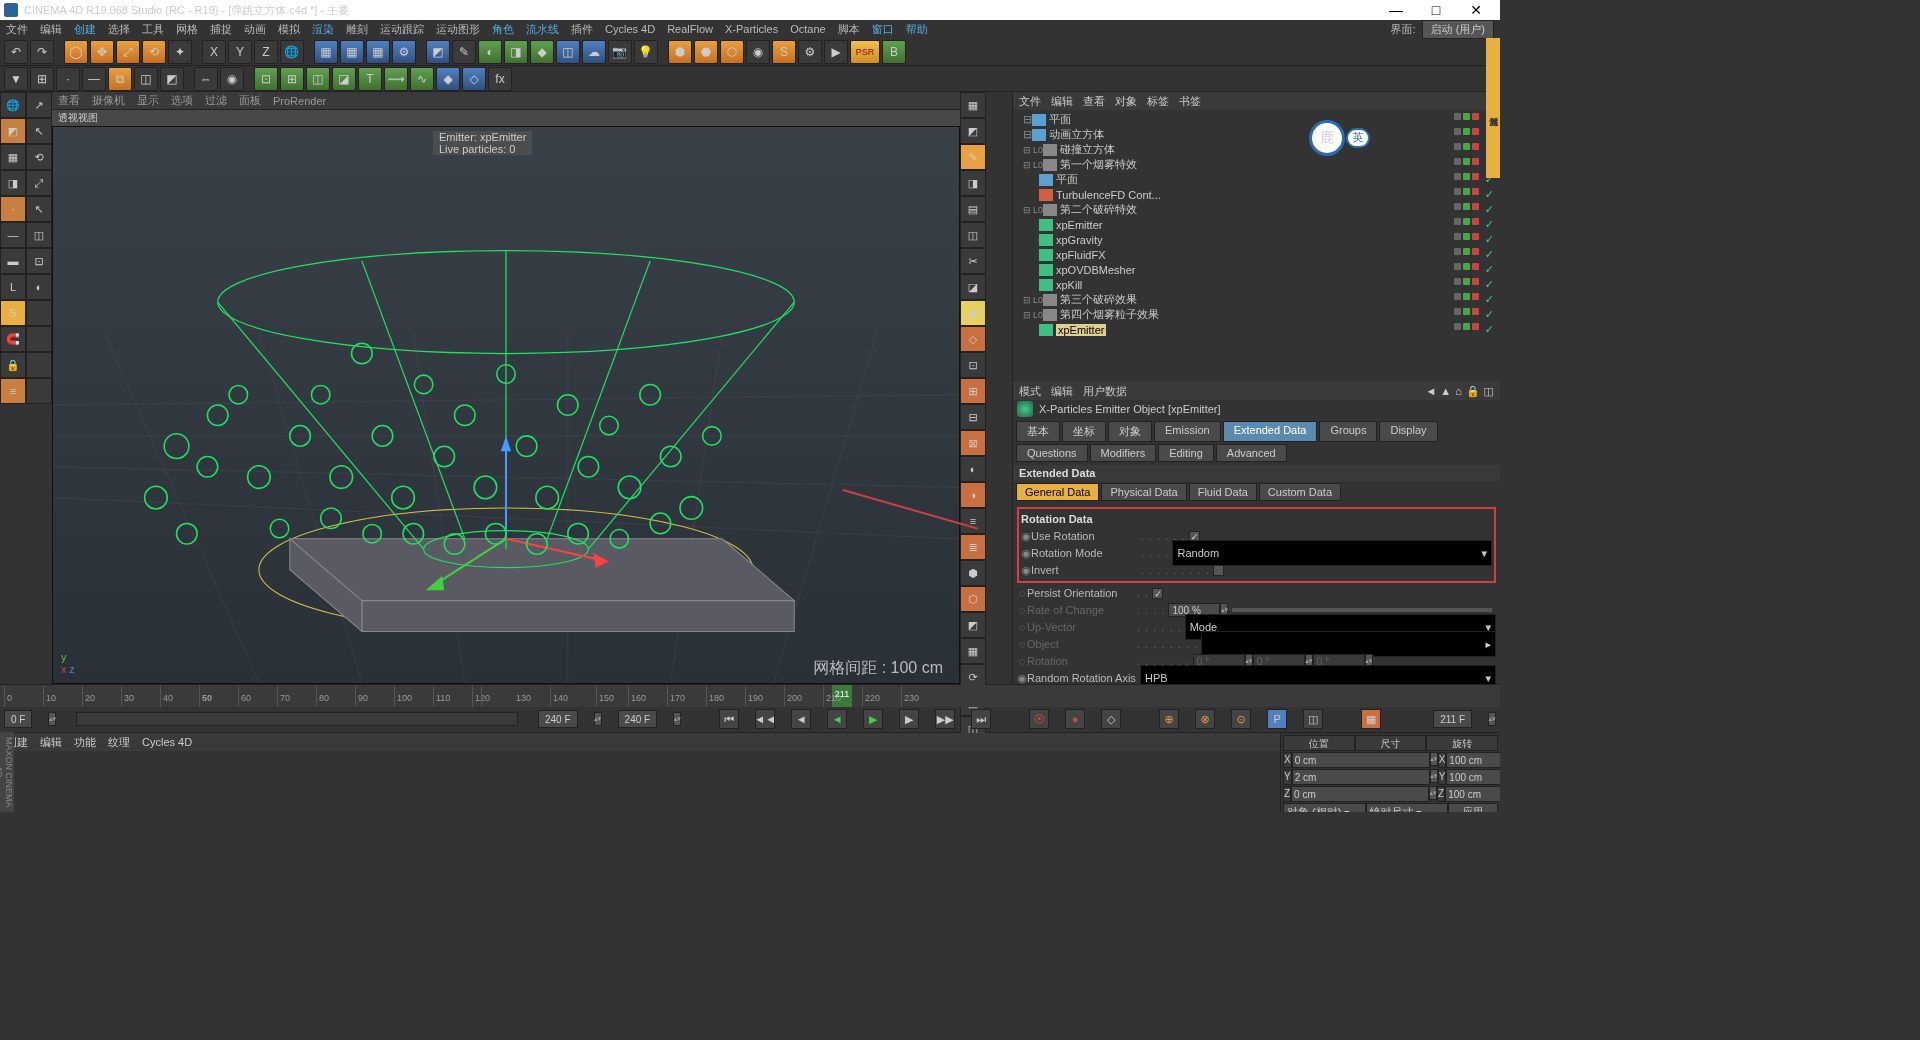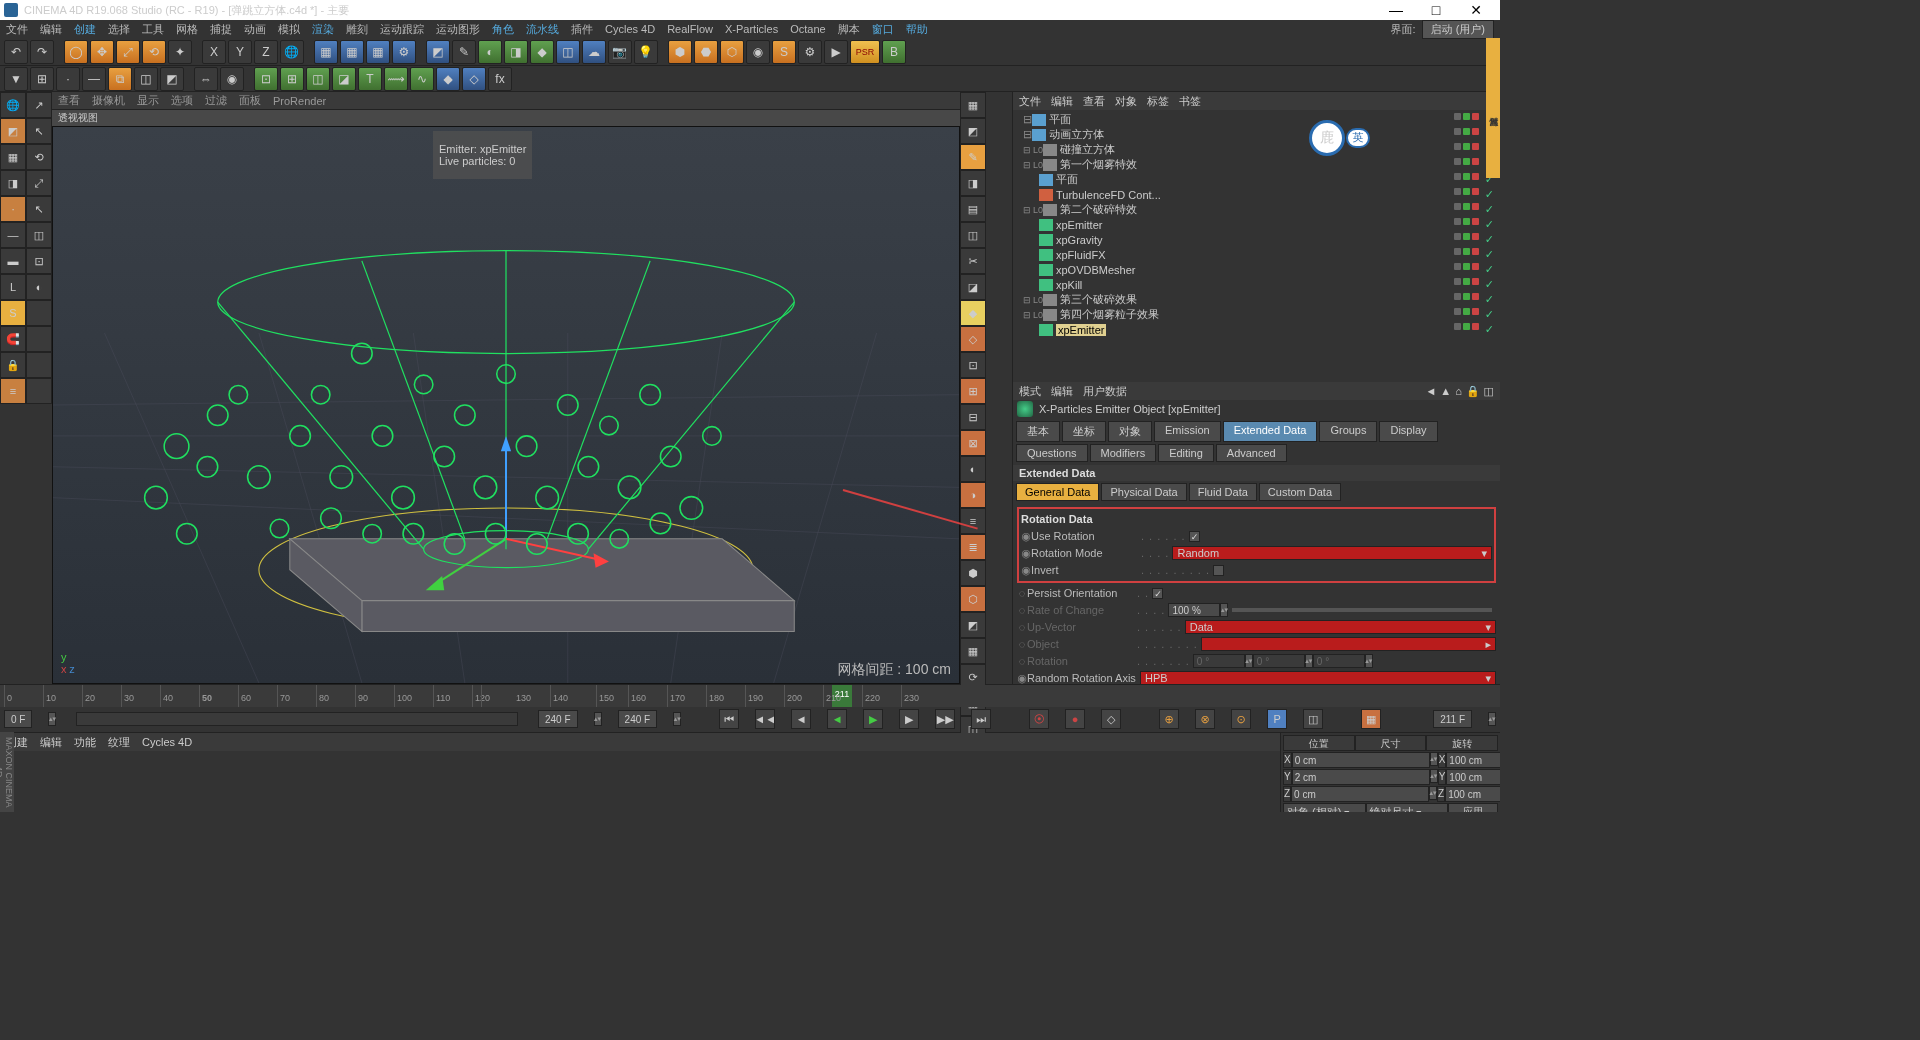--- a/index.html
+++ b/index.html
@@ -23,22 +23,22 @@
 .sep{width:6px}
 .main-area{display:flex;height:592px}
 .left-tools{width:52px;background:#333;display:flex;flex-direction:column}
 .left-tools .row{display:flex}
 .lt{width:26px;height:26px;background:#3a3a3a;border:1px solid #222;display:flex;align-items:center;justify-content:center}
 .viewport-wrap{flex:1;display:flex;flex-direction:column;background:#333}
 .vp-menubar{height:18px;background:#3a3a3a;display:flex;align-items:center;padding:0 6px;gap:12px;border-bottom:1px solid #222}
 .vp-menubar span{color:#999}
 .vp-title{height:16px;background:#484848;color:#ccc;padding:1px 6px;font-size:10px}
 .viewport{flex:1;background:linear-gradient(#3a4048,#2a3038);position:relative;border:1px solid #111}
-.vp-overlay{position:absolute;top:4px;left:380px;background:rgba(80,80,80,.8);padding:12px 6px;font-size:10px;color:#ddd}
-.vp-grid-label{position:absolute;bottom:4px;right:8px;font-size:14px;color:#bbb}
+.vp-overlay{position:absolute;top:4px;left:380px;background:rgba(80,80,80,.8);padding:0 6px;font-size:10px;color:#ddd}
+.vp-grid-label{position:absolute;bottom:4px;right:16px;font-size:16px;color:#bbb}
 .vp-axis{position:absolute;bottom:8px;left:8px;font-size:10px}
 .right-tools{width:52px;background:#333;display:flex;flex-direction:column}
 .right-panel{width:488px;background:#333;display:flex;flex-direction:column;border-left:1px solid #222}
 .obj-header{height:18px;background:#3a3a3a;display:flex;align-items:center;padding:0 6px;gap:10px}
 .obj-tree{height:272px;background:#333;overflow:auto;padding:2px;position:relative}
 .tree-row{display:flex;align-items:center;height:15px;padding-left:4px}
 .tree-indent{display:inline-block}
 .tree-icon{width:14px;height:12px;margin-right:3px;display:inline-block}
 .tree-label{color:#ccc;font-size:11px}
 .tree-label.sel{background:#e0d090;color:#000;padding:0 2px}
@@ -61,21 +61,21 @@
 .attr-body{flex:1;overflow:auto;padding:2px 4px;position:relative}
 .red-box{border:2px solid #d04040;padding:2px;margin:2px 0}
 .group-title{color:#ddd;font-weight:bold;padding:2px 0;font-size:11px}
 .prop-row{display:flex;align-items:center;height:16px;margin:1px 0}
 .prop-row .bullet{width:10px;color:#888;text-align:center}
 .prop-row .plabel{width:110px;color:#bbb;font-size:11px}
 .prop-row .plabel.dim{color:#666}
 .prop-row .dots{color:#666;letter-spacing:1px}
 .chk{width:11px;height:11px;background:#555;border:1px solid #222;display:inline-block}
 .chk.on::after{content:"✓";color:#ddd;font-size:9px;position:relative;top:-2px;left:1px}
-.sel-input{flex:1;background:#b91c1c;border:1px solid #222;height:14px;padding:0 4px;color:#ccc;font-size:10px;display:flex;align-items:center;justify-content:space-between}
+.sel-input{flex:1;background:#000000;border:1px solid #222;height:14px;padding:12px 4px;color:#ccc;font-size:10px;display:flex;align-items:center;justify-content:space-between}
 .num-input{width:52px;background:#4a4a4a;border:1px solid #222;height:14px;padding:0 3px;color:#ccc;font-size:10px;display:flex;align-items:center}
 .num-input.dim{color:#666;background:#3a3a3a}
 .spinner{width:8px;height:14px;background:#555;border:1px solid #222;font-size:7px;display:flex;flex-direction:column;justify-content:center;align-items:center;color:#999}
 .slider{flex:1;height:4px;background:#555;margin:0 4px;position:relative}
 .timeline-area{height:48px;background:#333;border-top:1px solid #222;display:flex;flex-direction:column}
 .timeline-ruler{height:22px;background:#3a3a3a;display:flex;align-items:center;padding:0 4px;position:relative;overflow:hidden}
 .tl-tick{position:absolute;top:0;font-size:9px;color:#999;border-left:1px solid #555;height:22px;padding-left:2px;padding-top:8px}
 .tl-cursor{position:absolute;top:0;width:20px;height:22px;background:#3a7a3a;color:#fff;font-size:9px;text-align:center;padding-top:4px}
 .timeline-controls{height:26px;display:flex;align-items:center;padding:0 4px;gap:16px}
 .tc-field{background:#4a4a4a;border:1px solid #222;padding:1px 6px;font-size:10px;color:#ccc;height:18px;display:flex;align-items:center}
@@ -672,21 +672,21 @@
         <div class="prop-row"><span class="bullet">◉</span><span class="plabel">Use Rotation</span><span class="dots">. . . . . .</span>&nbsp;<span class="chk on"></span></div>
         <div class="prop-row"><span class="bullet">◉</span><span class="plabel">Rotation Mode</span><span class="dots">. . . .</span>&nbsp;<div class="sel-input">
               <span>Random</span>
               <span>▾</span>
             </div></div>
         <div class="prop-row"><span class="bullet">◉</span><span class="plabel">Invert</span><span class="dots">. . . . . . . . .</span>&nbsp;<span class="chk"></span></div>
       </div>
       <div class="prop-row"><span class="bullet">◌</span><span class="plabel">Persist Orientation</span><span class="dots">. .</span>&nbsp;<span class="chk on"></span></div>
       <div class="prop-row"><span class="bullet">◌</span><span class="plabel dim">Rate of Change</span><span class="dots">. . . .</span>&nbsp;<div class="num-input">100 %</div><div class="spinner">▴▾</div><div class="slider"></div></div>
       <div class="prop-row"><span class="bullet">◌</span><span class="plabel dim">Up-Vector</span><span class="dots">. . . . . .</span>&nbsp;<div class="sel-input">
-            <span>Data</span>
+            <span>Mode</span>
             <span>▾</span>
           </div></div>
       <div class="prop-row"><span class="bullet">◌</span><span class="plabel dim">Object</span><span class="dots">. . . . . . . .</span>&nbsp;<div class="sel-input">
             <span></span>
             <span>▸</span>
           </div></div>
       <div class="prop-row"><span class="bullet">◌</span><span class="plabel dim">Rotation</span><span class="dots">. . . . . . .</span>&nbsp;
         <div class="num-input dim">0 °</div><div class="spinner">▴▾</div>
         <div class="num-input dim">0 °</div><div class="spinner">▴▾</div>
         <div class="num-input dim">0 °</div><div class="spinner">▴▾</div>

